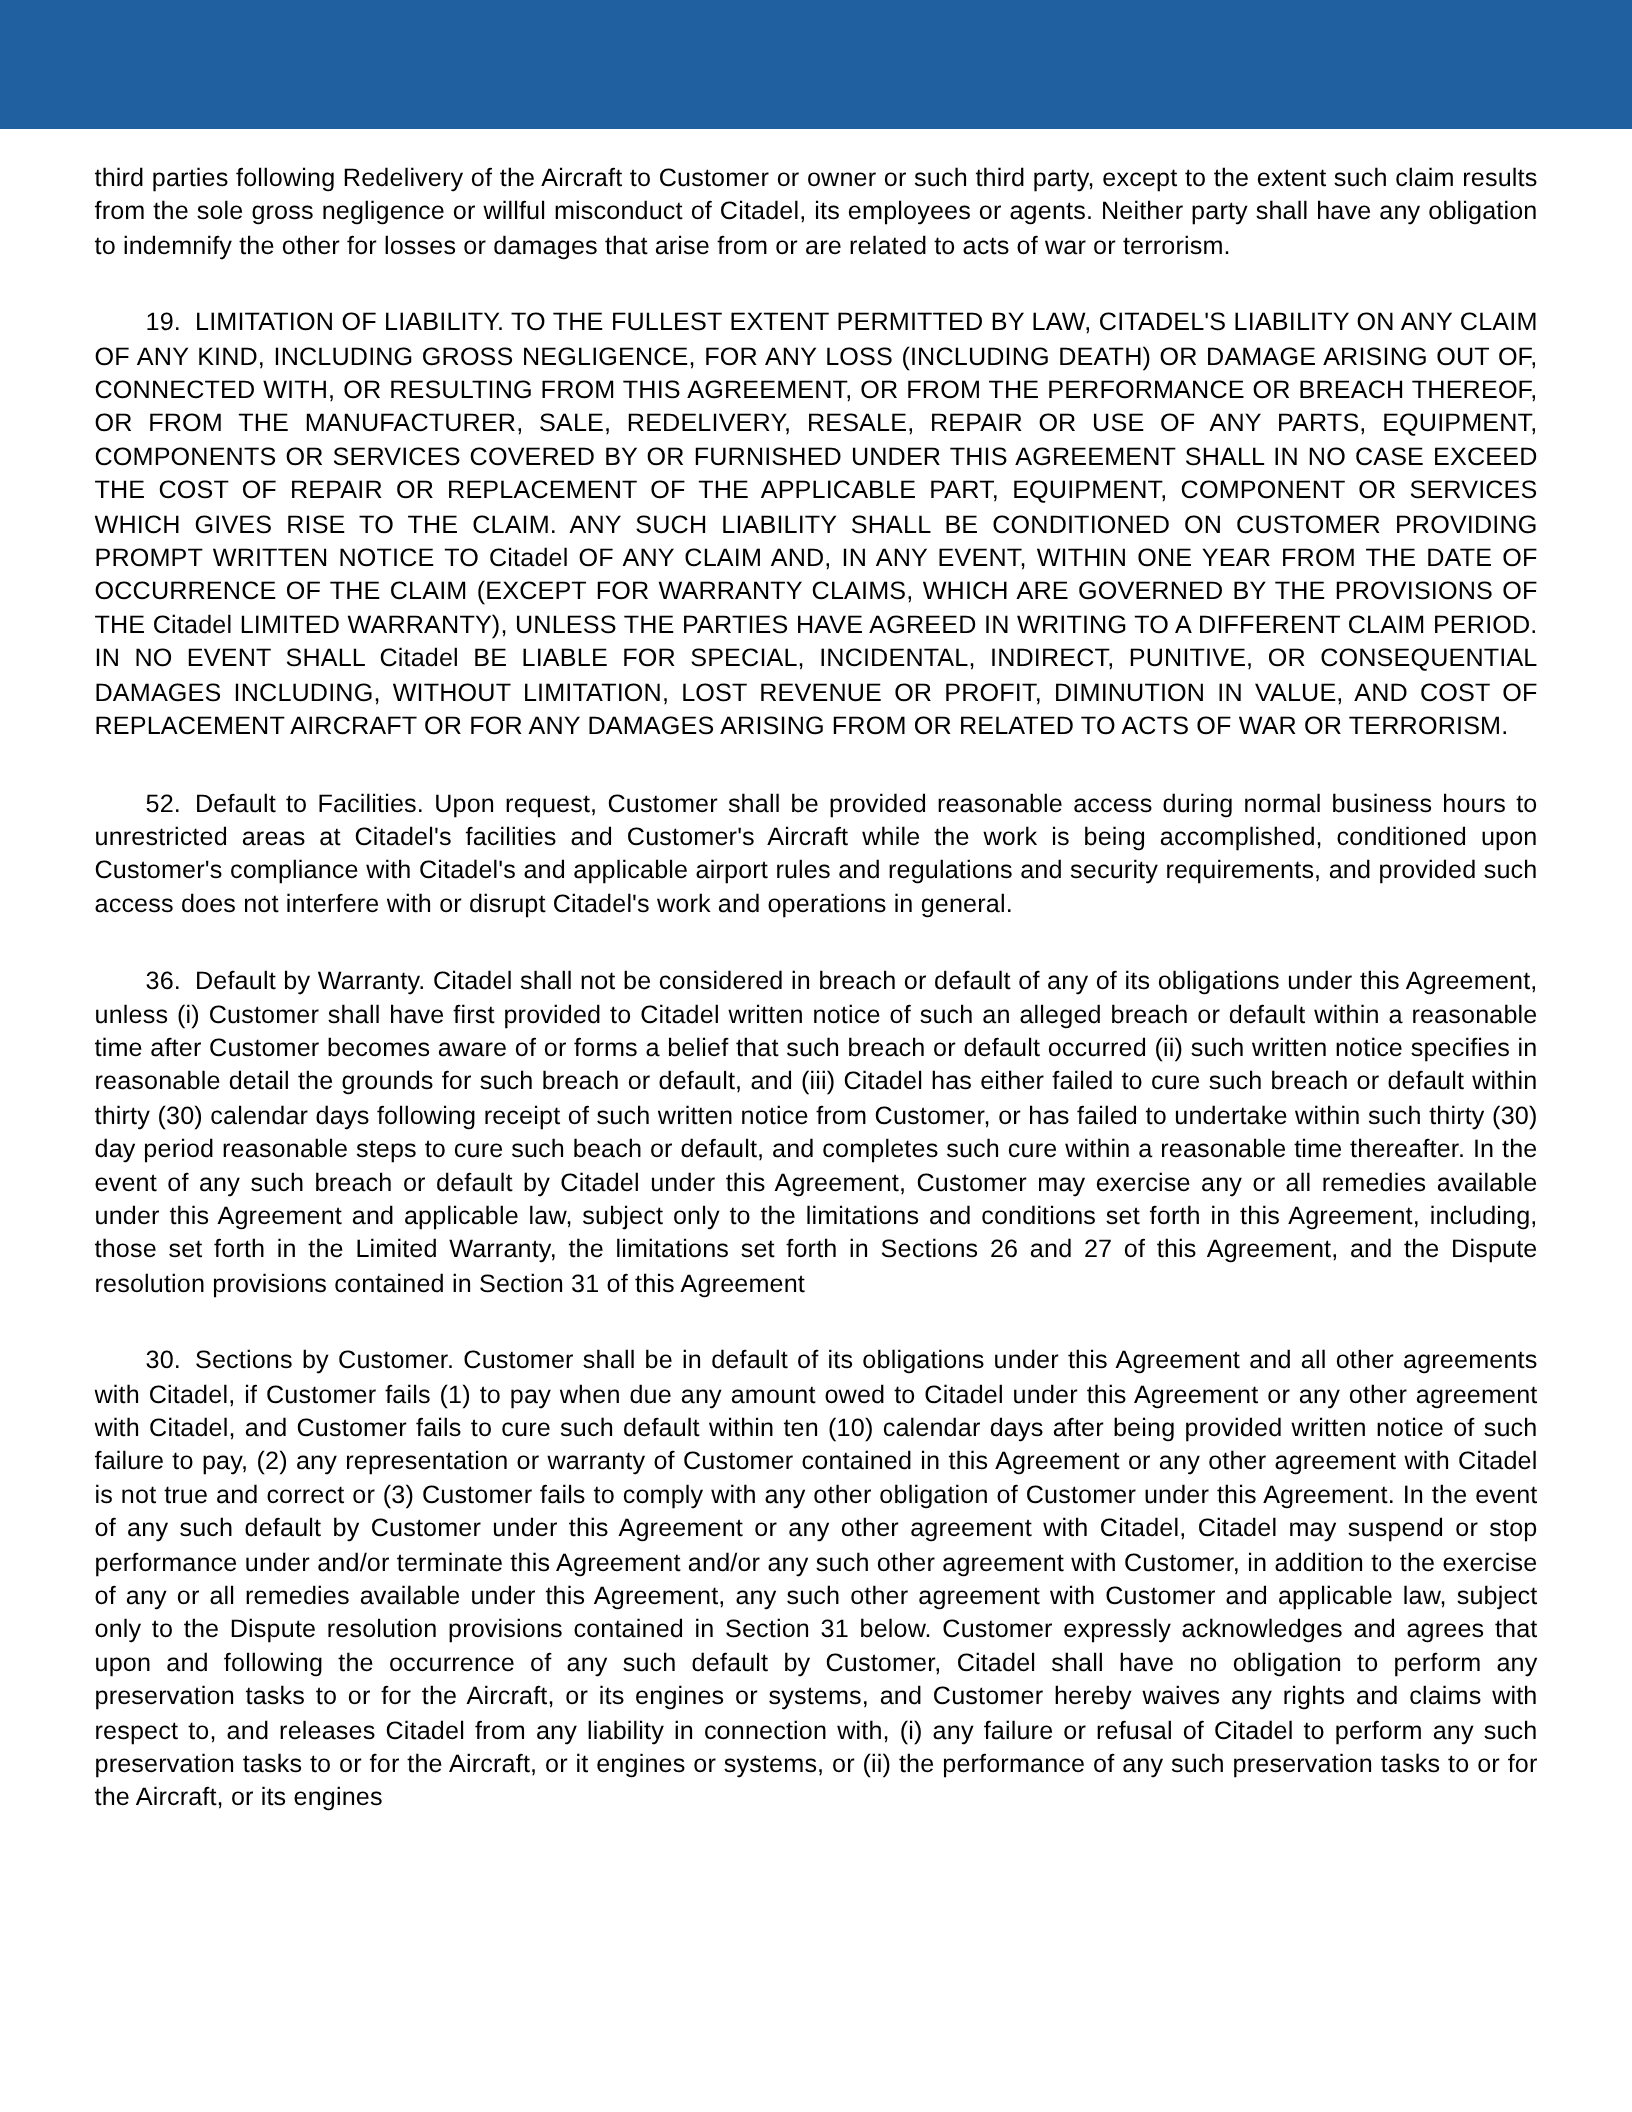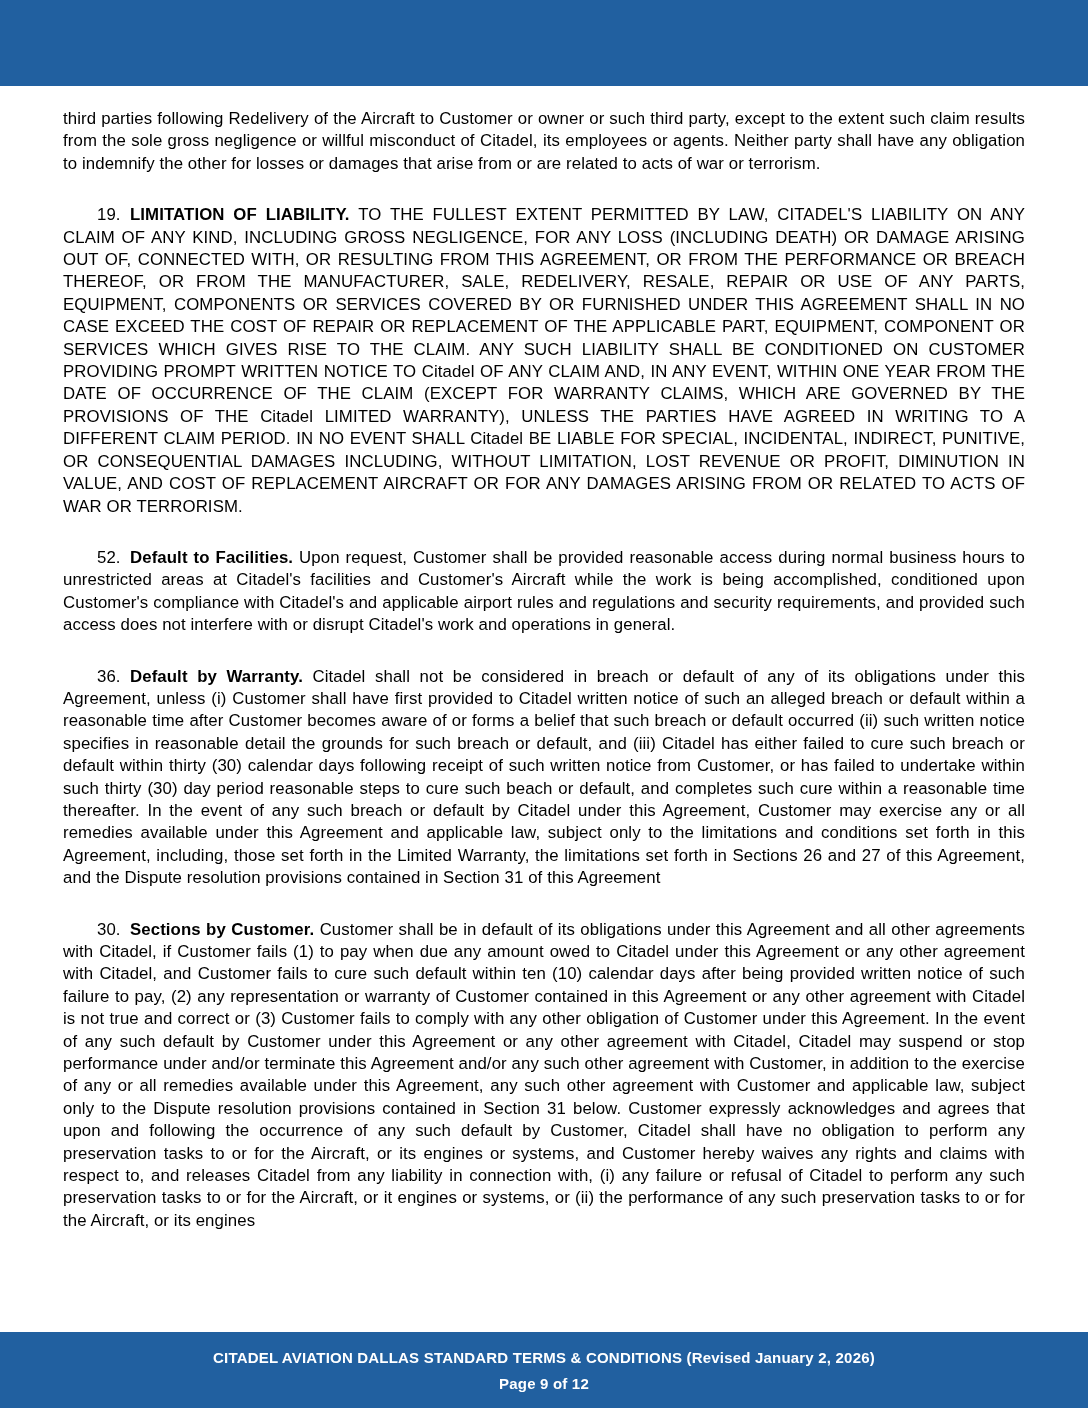--- a/index.html
+++ b/index.html
@@ -57,21 +57,21 @@
   }
   .section {
     text-indent: 34px;
   }
   .sec-num {
     display: inline-block;
     width: 33px;
     text-indent: 0;
   }
   .sec-heading {
-    font-weight: bold;
+    font-weight: normal;
   }
 </style>
 </head>
 <body>
 
 <div class="page">
 
   <div class="header-bar"></div>
 
   <div class="text-area">
@@ -85,18 +85,14 @@
       <span class="sec-text">Upon request, Customer shall be provided reasonable access during normal business hours to unrestricted areas at Citadel's facilities and Customer's Aircraft while the work is being accomplished, conditioned upon Customer's compliance with Citadel's and applicable airport rules and regulations and security requirements, and provided such access does not interfere with or disrupt Citadel's work and operations in general.</span></p>
 
     <p class="para section"><span class="sec-num">36.</span><span class="sec-heading">Default by Warranty.</span>
       <span class="sec-text">Citadel shall not be considered in breach or default of any of its obligations under this Agreement, unless (i) Customer shall have first provided to Citadel written notice of such an alleged breach or default within a reasonable time after Customer becomes aware of or forms a belief that such breach or default occurred (ii) such written notice specifies in reasonable detail the grounds for such breach or default, and (iii) Citadel has either failed to cure such breach or default within thirty (30) calendar days following receipt of such written notice from Customer, or has failed to undertake within such thirty (30) day period reasonable steps to cure such beach or default, and completes such cure within a reasonable time thereafter. In the event of any such breach or default by Citadel under this Agreement, Customer may exercise any or all remedies available under this Agreement and applicable law, subject only to the limitations and conditions set forth in this Agreement, including, those set forth in the Limited Warranty, the limitations set forth in Sections 26 and 27 of this Agreement, and the Dispute resolution provisions contained in Section 31 of this Agreement</span></p>
 
     <p class="para section"><span class="sec-num">30.</span><span class="sec-heading">Sections by Customer.</span>
       <span class="sec-text">Customer shall be in default of its obligations under this Agreement and all other agreements with Citadel, if Customer fails (1) to pay when due any amount owed to Citadel under this Agreement or any other agreement with Citadel, and Customer fails to cure such default within ten (10) calendar days after being provided written notice of such failure to pay, (2) any representation or warranty of Customer contained in this Agreement or any other agreement with Citadel is not true and correct or (3) Customer fails to comply with any other obligation of Customer under this Agreement. In the event of any such default by Customer under this Agreement or any other agreement with Citadel, Citadel may suspend or stop performance under and/or terminate this Agreement and/or any such other agreement with Customer, in addition to the exercise of any or all remedies available under this Agreement, any such other agreement with Customer and applicable law, subject only to the Dispute resolution provisions contained in Section 31 below. Customer expressly acknowledges and agrees that upon and following the occurrence of any such default by Customer, Citadel shall have no obligation to perform any preservation tasks to or for the Aircraft, or its engines or systems, and Customer hereby waives any rights and claims with respect to, and releases Citadel from any liability in connection with, (i) any failure or refusal of Citadel to perform any such preservation tasks to or for the Aircraft, or it engines or systems, or (ii) the performance of any such preservation tasks to or for the Aircraft, or its engines</span></p>
 
   </div>
 
-  <div class="footer-bar">
-    <div class="footer-line">CITADEL AVIATION DALLAS STANDARD TERMS &amp; CONDITIONS (Revised January 2, 2026)</div>
-    <div class="footer-line">Page 9 of 12</div>
-  </div>
 
 </div>
 
 </body></html>

